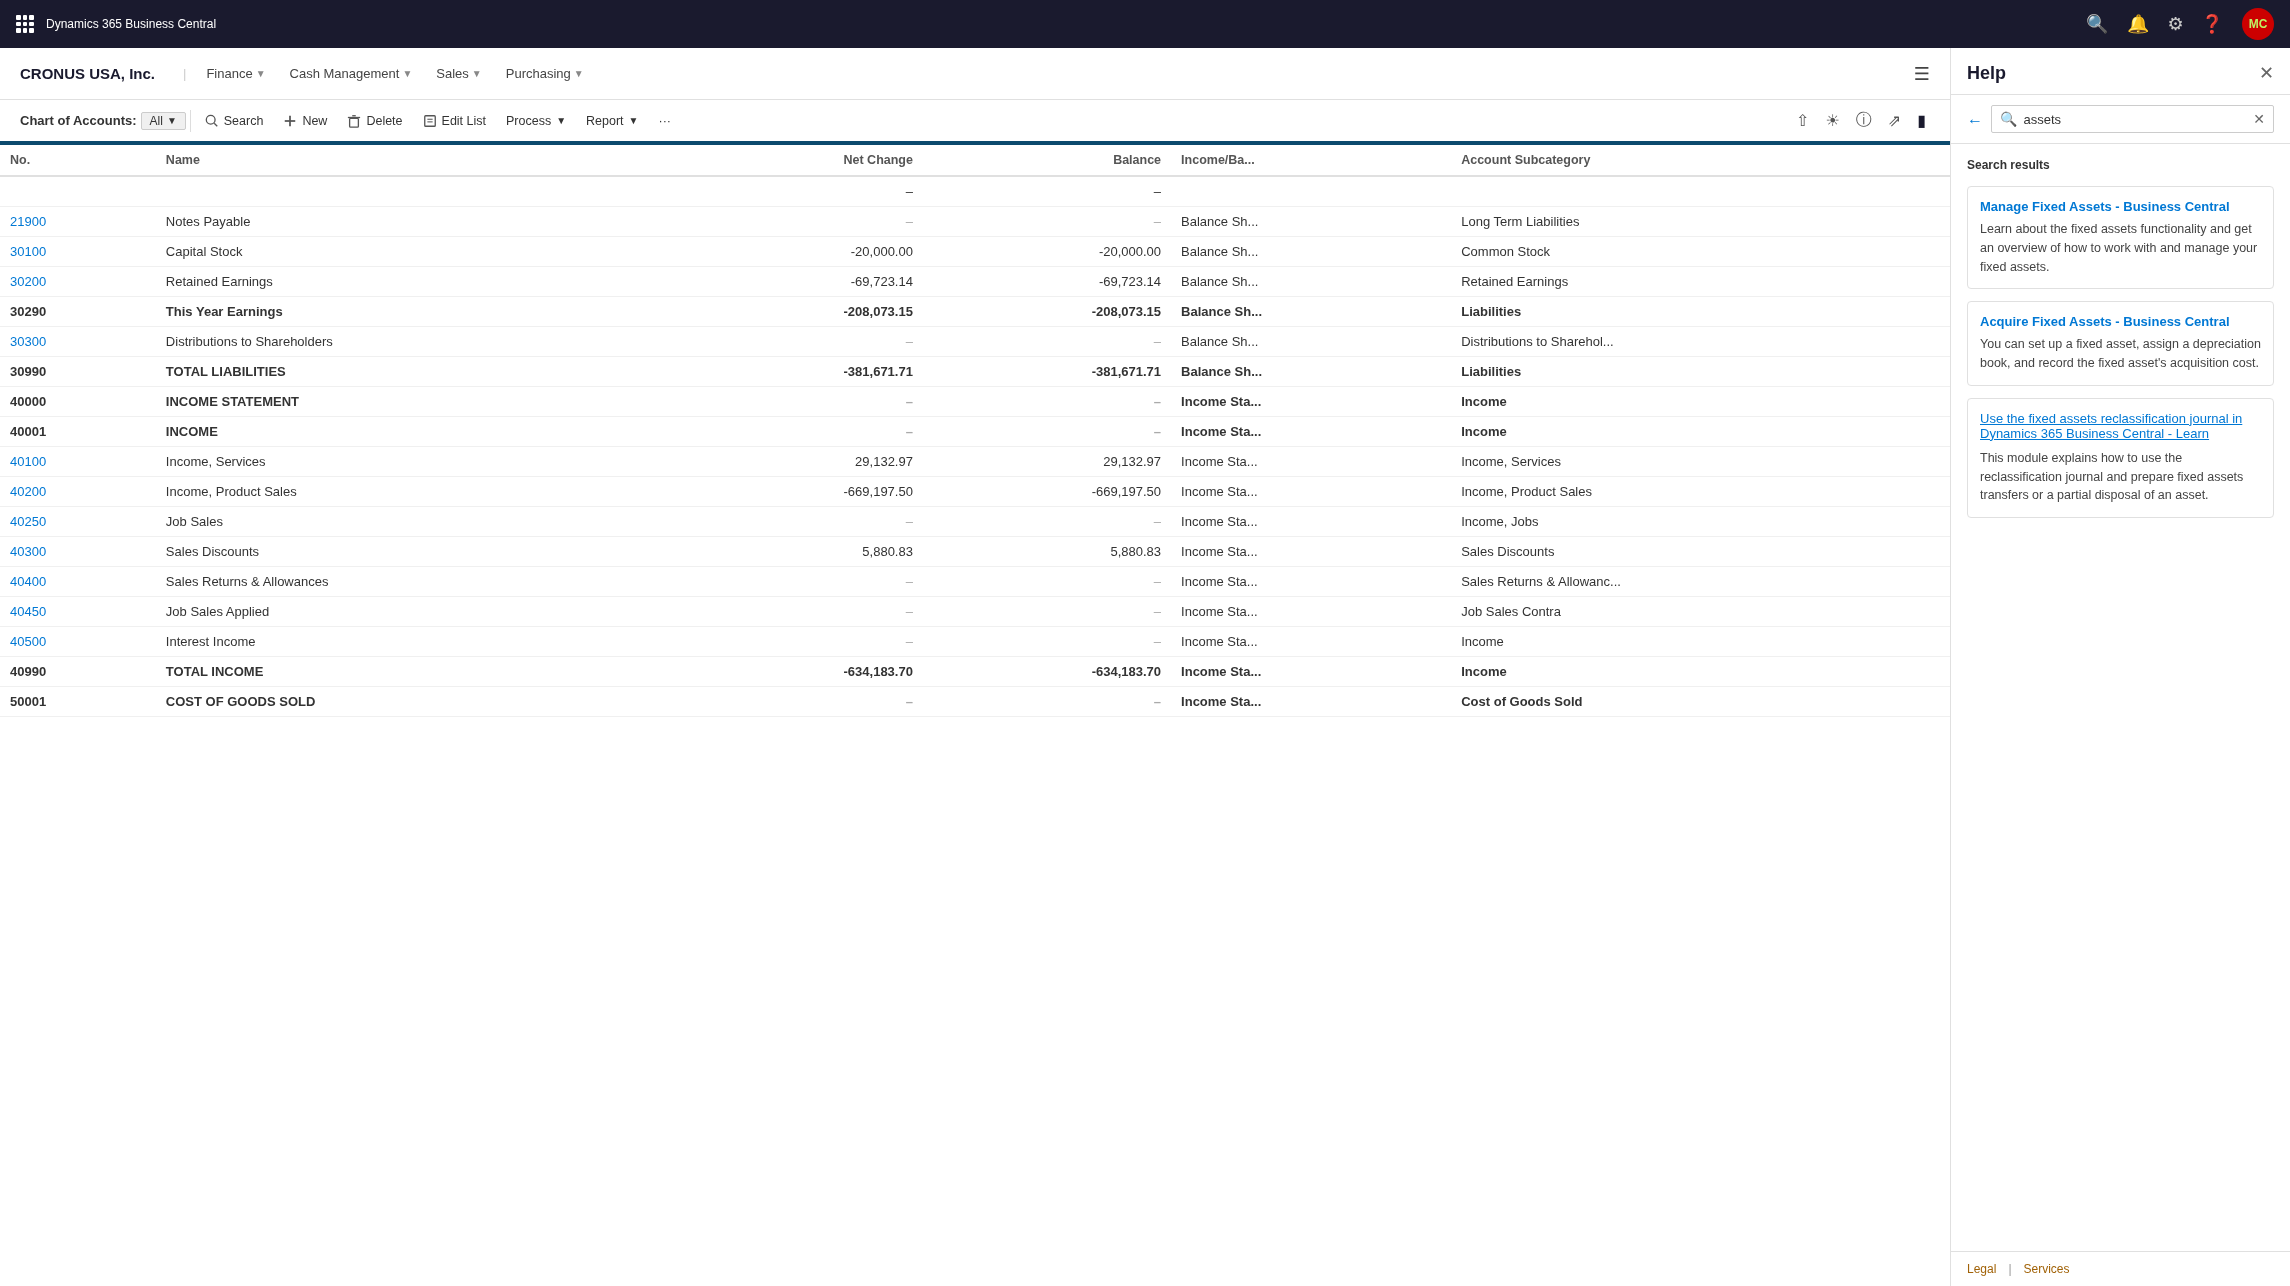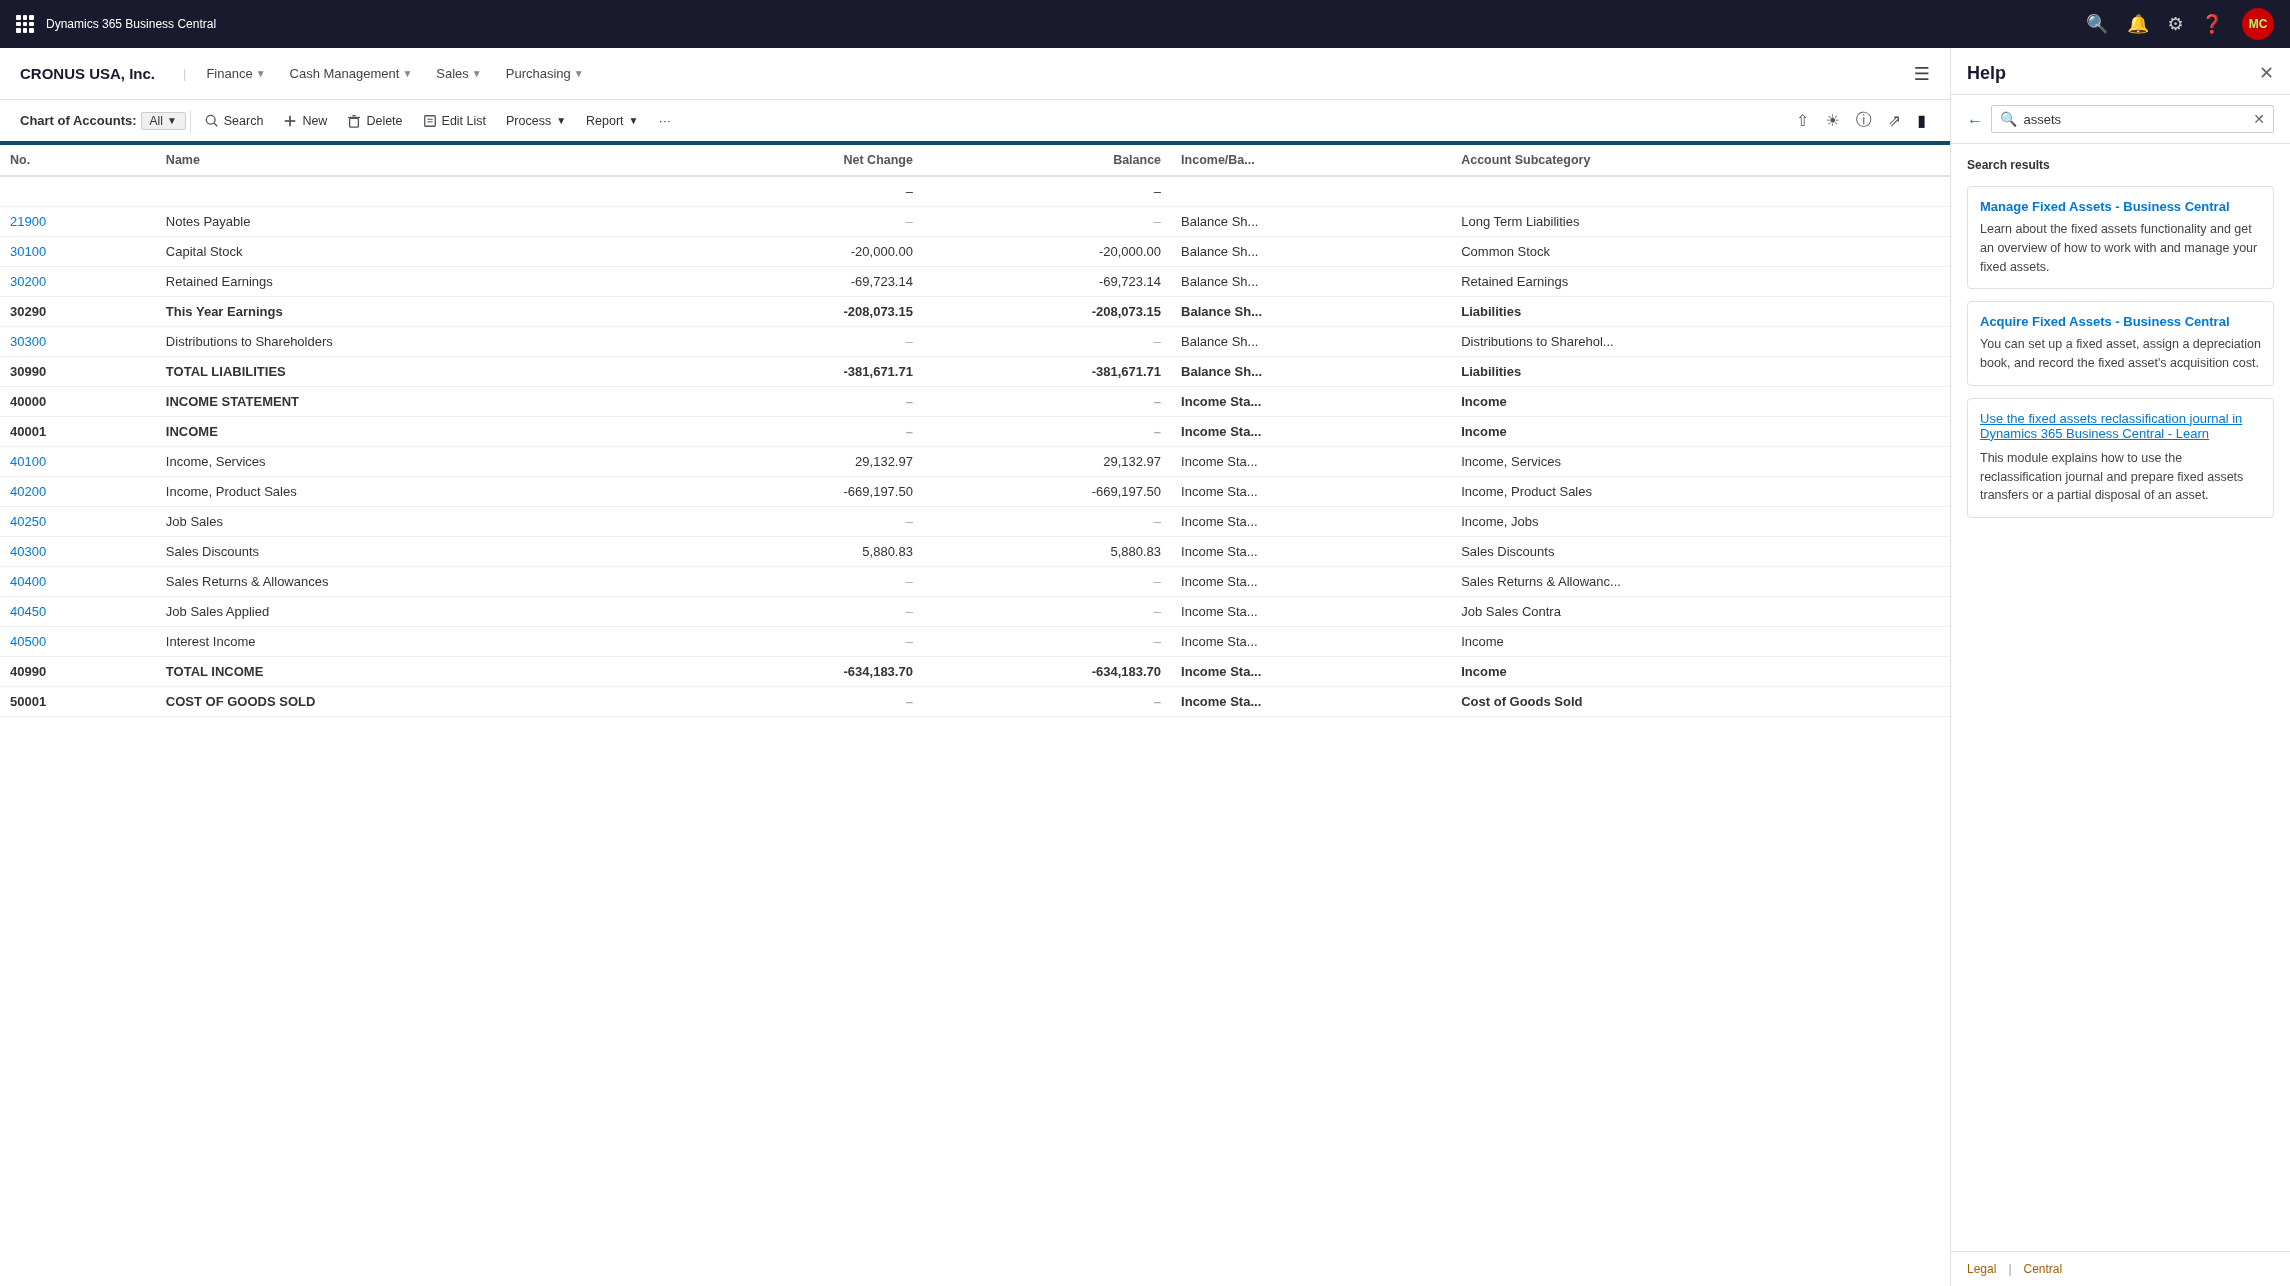--- a/index.html
+++ b/index.html
@@ -426,16 +426,16 @@
       </div>
 
       <div class="help-result-card">
         <div class="help-result-link">Use the fixed assets reclassification journal in Dynamics 365 Business Central - Learn</div>
         <div class="help-result-text" style="margin-top:8px;">This module explains how to use the reclassification journal and prepare fixed assets transfers or a partial disposal of an asset.</div>
       </div>
     </div>
     <div class="help-footer">
       <a>Legal</a>
       <span>|</span>
-      <a>Central</a>
+      <a>Services</a>
     </div>
   </div>
 </div>
 
 </body></html>

